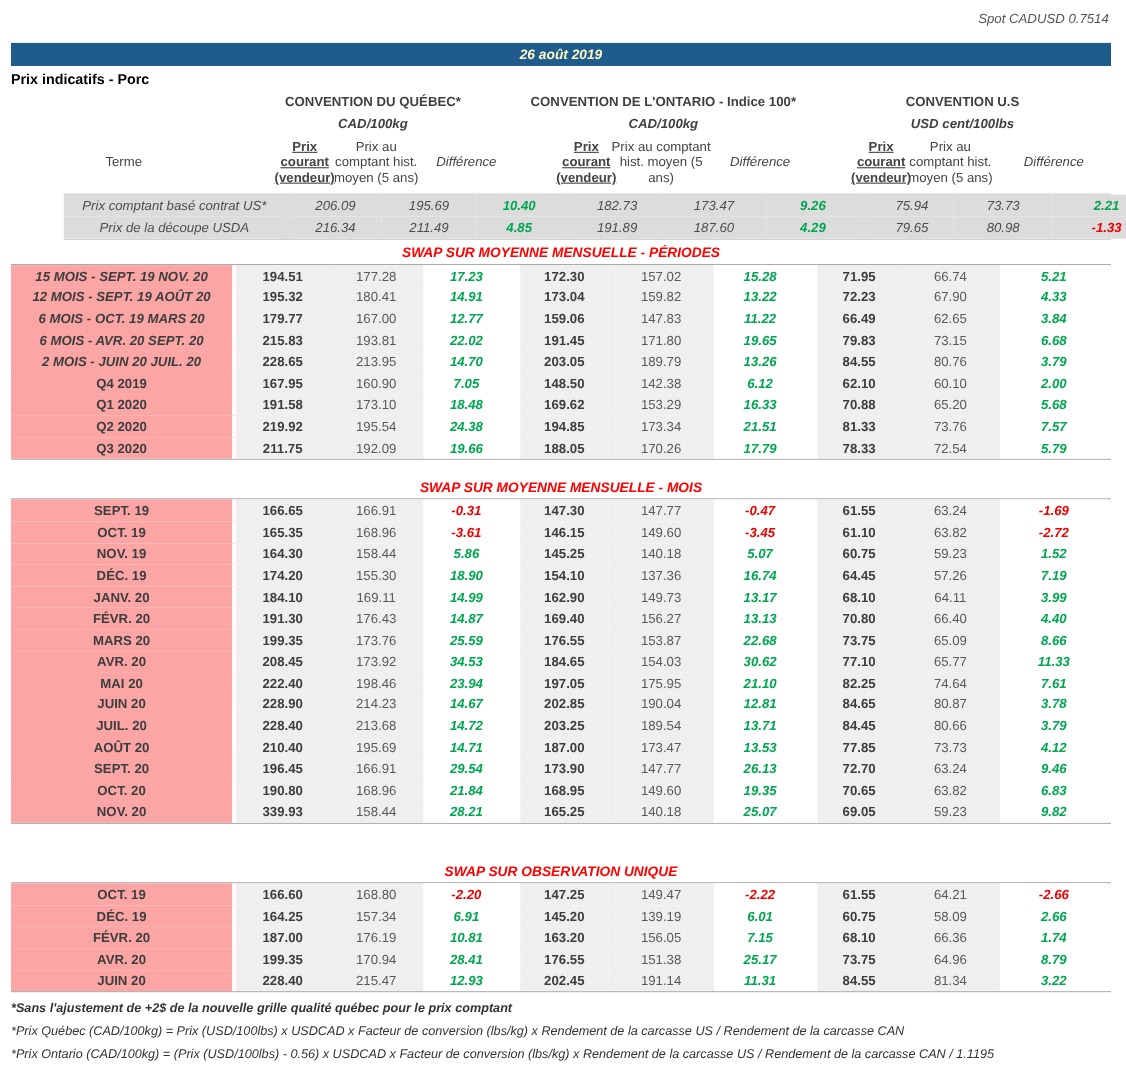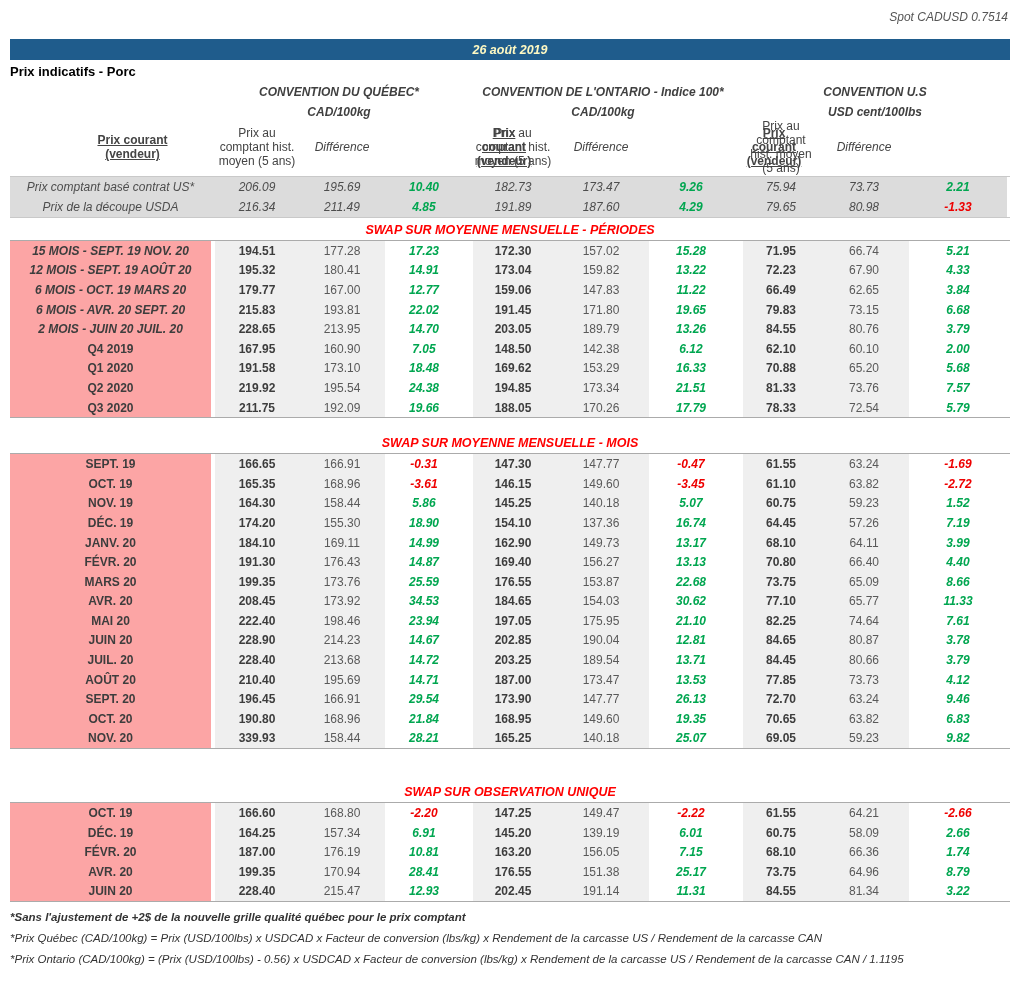--- a/index.html
+++ b/index.html
@@ -22,41 +22,41 @@
   .page-title { font-weight:bold; font-size:13px; color:#000; margin:4px 0 2px 0; }
 
   
   .grid {
     display:grid;
     grid-template-columns:205px 84px 86px 78px 10px 80px 96px 84px 10px 76px 90px 98px;
   }
   .c { display:flex; align-items:center; justify-content:center; font-size:12px; text-align:center; }
 
   
-  .hdr .r1 { height:21px; font-weight:bold; font-style:italic; color:#404040; }
+  .hdr .r1 { height:21px; font-weight:bold; color:#404040; }
   .hdr .r2 { height:20px; font-weight:bold; font-style:italic; color:#404040; }
   .hdr .r3 { height:52px; color:#444; line-height:1.15; padding:2px 1px; }
   .span3 { grid-column: span 3; }
   .pc-head { font-weight:bold; color:#3d3d3d;margin-left:40px; }
   .pc-head .u { text-decoration:underline; }
   .diff-head { font-style:italic; }
 
   
   .sec { border-top:1px solid #ababab; border-bottom:1px solid #ababab; grid-auto-rows:19.6px; }
   .c-terme { background:#fca5a5; border-right:4px solid #fff; font-weight:bold; color:#3d3d3d; }
   .c-terme.it { font-style:italic; }
   .c-val1 { background:#efefef; font-weight:bold; color:#3d3d3d; }
   .c-val2 { background:#efefef; color:#595959; }
   .c-diff { background:#fff; font-weight:bold; font-style:italic; }
   .c-diff.pos { color:#00A650; }
   .c-diff.neg { color:#EE0000; }
   .c-gap { background:#fff; }
 
   
-  .spotblk { border-top:1px solid #c9c9c9; border-bottom:1px solid #c9c9c9; grid-auto-rows:20px; margin-top:2px; }
+  .spotblk { border-top:1px solid #c9c9c9; border-bottom:1px solid #c9c9c9; grid-auto-rows:20px; margin-top:2px;margin-left:48px; }
   .spotblk .c-terme { background:#dcdcdc; border-right:4px solid #dcdcdc; font-weight:normal; font-style:italic; color:#4d4d4d; }
   .spotblk .c-val1, .spotblk .c-val2 { background:#dcdcdc; font-weight:normal; font-style:italic; color:#4d4d4d; }
   .spotblk .c-diff { background:#dcdcdc; }
   .spotblk .c-gap { background:#dcdcdc; }
 
   .section-title {
     text-align:center; color:#FF0000; font-weight:bold; font-style:italic;
     font-size:12.5px; height:21px; display:flex; align-items:center; justify-content:center;
   }
   .mt-periodes { margin-top:1px; }
@@ -89,20 +89,21 @@
   <div class="c r1"></div>
   <div class="c r1 span3">CONVENTION U.S</div>
 
   <div class="c r2"></div>
   <div class="c r2 span3">CAD/100kg</div>
   <div class="c r2"></div>
   <div class="c r2 span3">CAD/100kg</div>
   <div class="c r2"></div>
   <div class="c r2 span3">USD cent/100lbs</div>
 
+  <div class="c r3">Terme</div>
 
   <div class="c r3 pc-head">
     <span><span class="u">Prix courant</span><br>
     <span class="u">(vendeur)</span></span>
   </div>
   <div class="c r3">Prix au comptant hist. moyen (5 ans)</div>
   <div class="c r3 diff-head">Différence</div>
   <div class="c r3"></div>
 
   <div class="c r3 pc-head">

